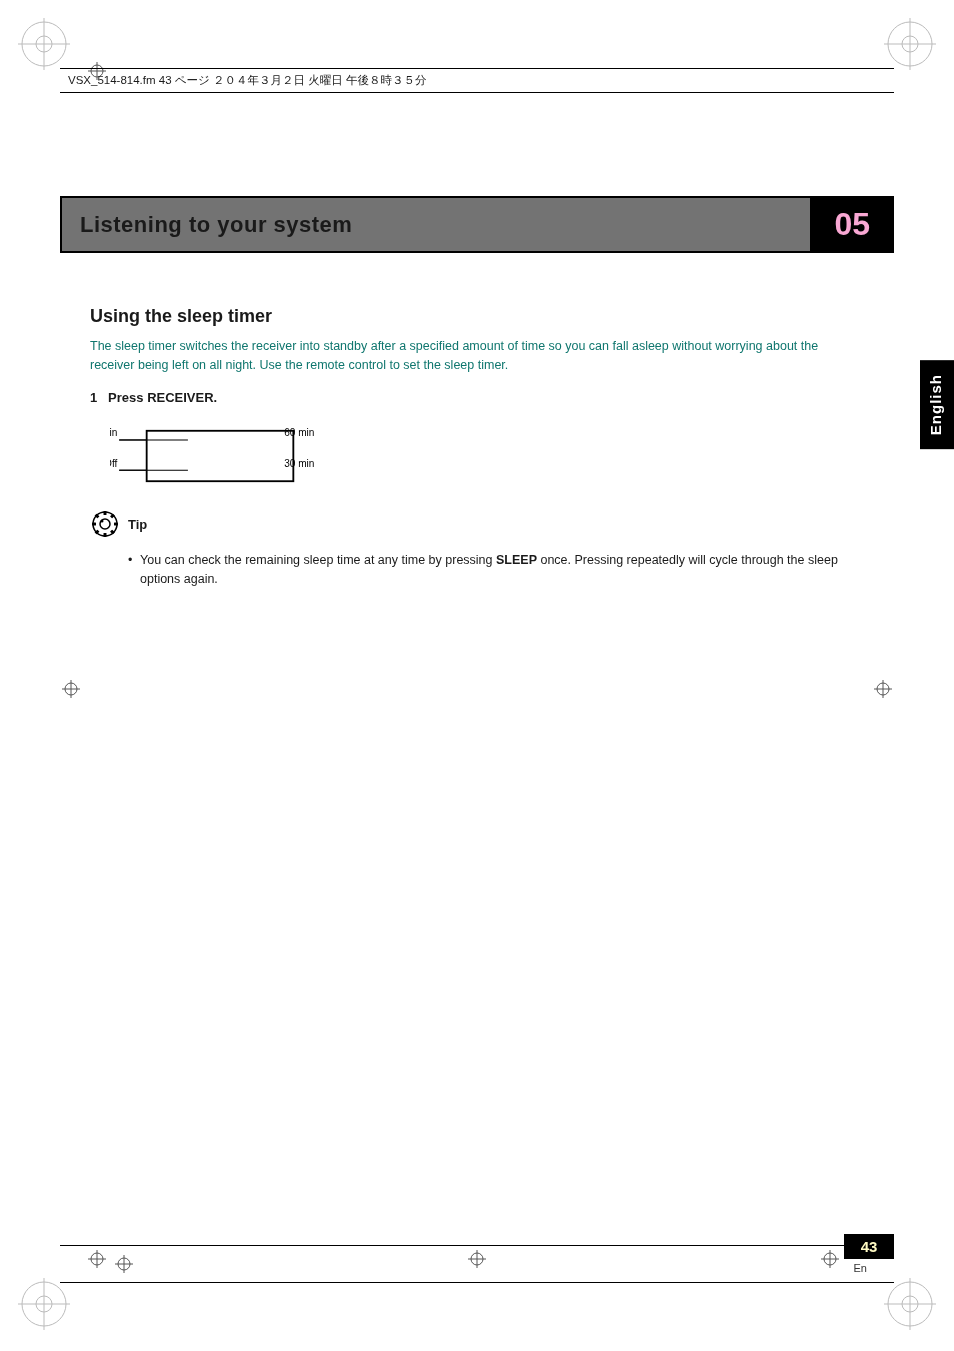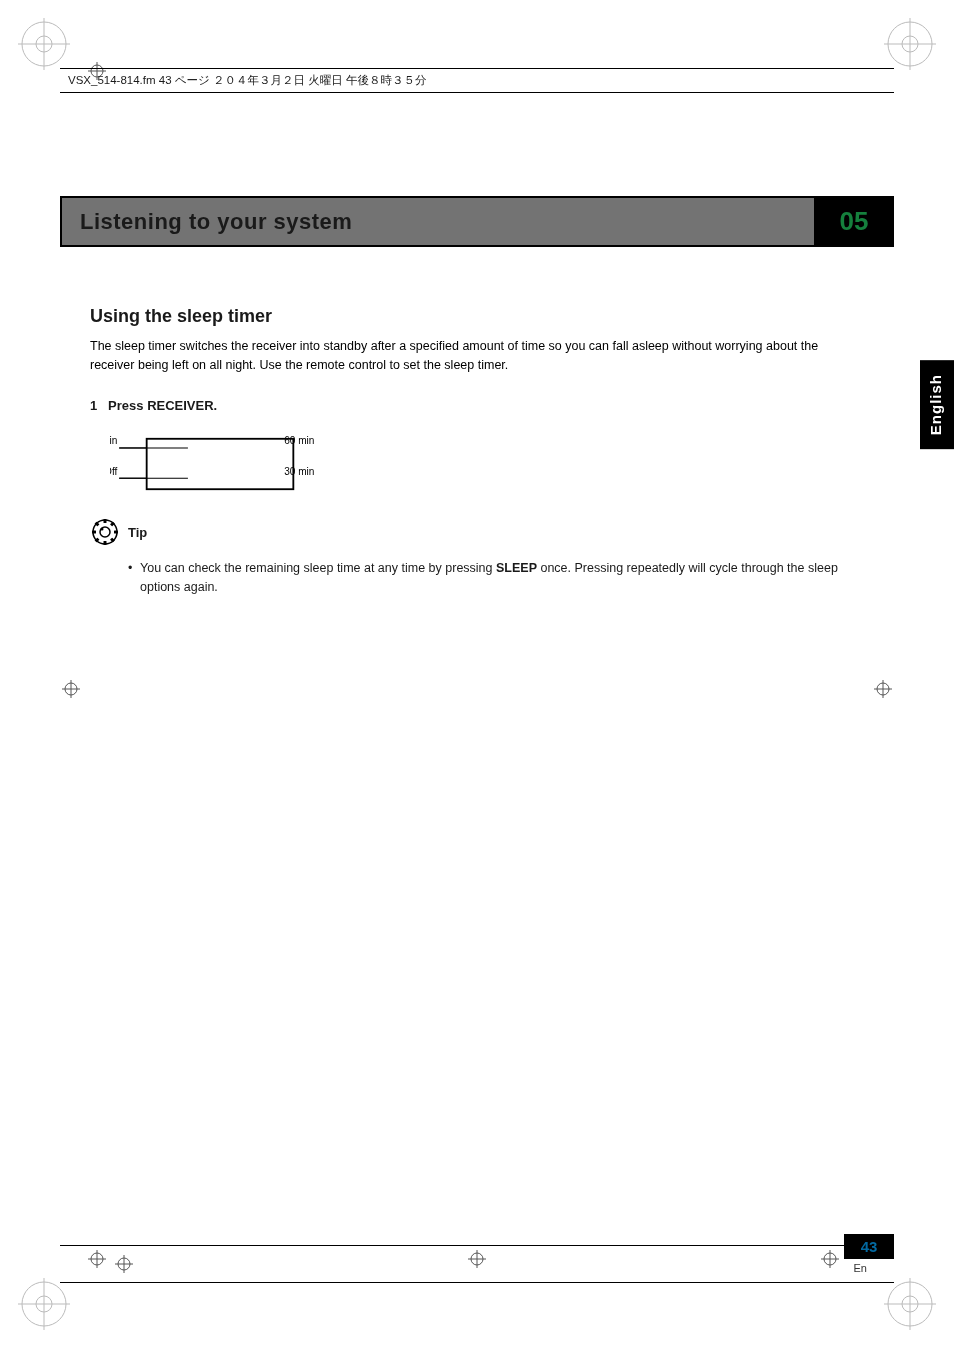--- a/index.html
+++ b/index.html
@@ -58,22 +58,22 @@
     }
 
     .chapter-title-text {
       font-size: 22px;
       font-weight: bold;
       letter-spacing: 0.5px;
     }
 
     .chapter-number-box {
       background: #000;
-      color: #15803d;
-      font-size: 26px;
+      color: #f9a8d4;
+      font-size: 32px;
       font-weight: bold;
       padding: 8px 22px;
       display: flex;
       align-items: center;
       justify-content: center;
       min-width: 80px;
       border: 2px solid #000;
     }
 
     
@@ -103,22 +103,22 @@
 
     .section-title {
       font-size: 18px;
       font-weight: bold;
       margin-bottom: 10px;
     }
 
     .section-body {
       font-size: 12.5px;
       line-height: 1.55;
-      margin-bottom: 22px;
-      color: #000000;
+      margin-bottom: 14px;
+      color: #0f766e;
     }
 
     .step {
       font-size: 13px;
       font-weight: bold;
       margin-bottom: 8px;
     }
 
     .step span {
       font-weight: bold;
@@ -176,21 +176,21 @@
     .bold-text {
       font-weight: bold;
     }
 
     
     .page-number-box {
       position: absolute;
       bottom: 92px;
       right: 60px;
       background: #000;
-      color: #0369a1;
+      color: #fef9c3;
       font-size: 15px;
       font-weight: bold;
       padding: 4px 14px;
       min-width: 50px;
       text-align: center;
     }
 
     .page-number-en {
       position: absolute;
       bottom: 77px;

